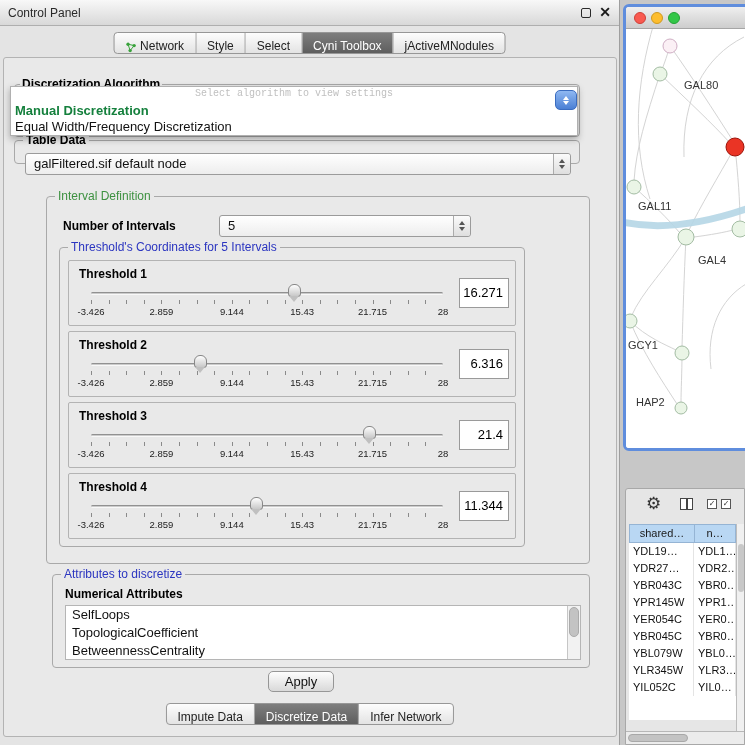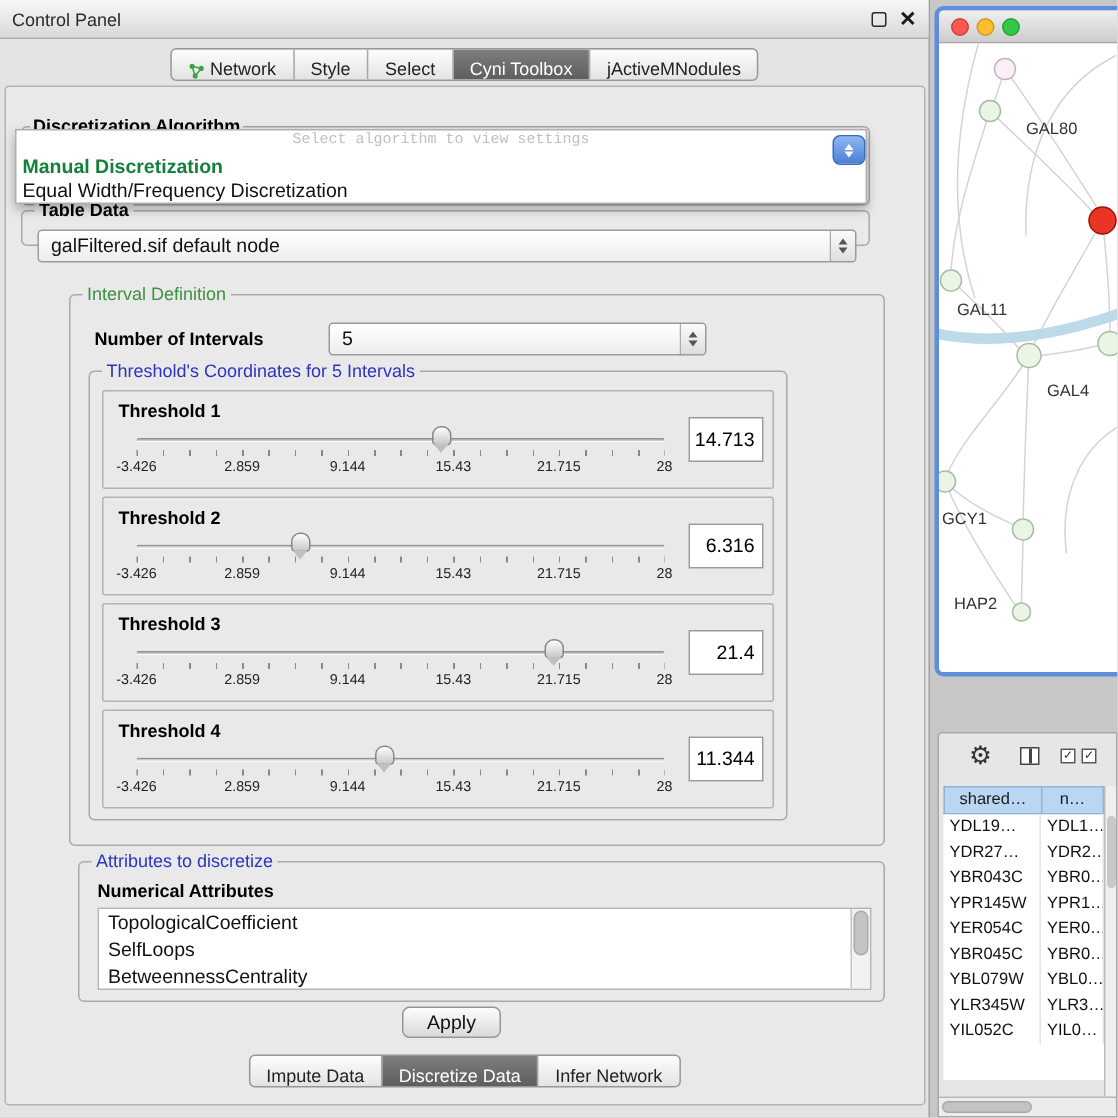--- a/index.html
+++ b/index.html
@@ -202,21 +202,21 @@
       <div class="slider-ticks"></div>
       <div class="slider-ticklabels">
                   <span class="tick-label" style="left: 0%;">-3.426</span>
                   <span class="tick-label" style="left: 20%;">2.859</span>
                   <span class="tick-label" style="left: 40%;">9.144</span>
                   <span class="tick-label" style="left: 60%;">15.43</span>
                   <span class="tick-label" style="left: 80%;">21.715</span>
                   <span class="tick-label" style="left: 100%;">28</span>
                 </div>
     </div>
-    <div class="th-value">14.713</div>
+    <div class="th-value">16.271</div>
   </div>
             <div class="threshold-row">
     <div class="th-name">Threshold 2</div>
     <div class="slider-wrap">
       <div class="slider-track"></div>
       <div class="slider-thumb" style="left: 31%;"></div>
       <div class="slider-ticks"></div>
       <div class="slider-ticklabels">
                   <span class="tick-label" style="left: 0%;">-3.426</span>
                   <span class="tick-label" style="left: 20%;">2.859</span>
@@ -266,22 +266,22 @@
       </div>
     </div>
 
     <div class="groupbox attr-group">
       <span class="group-label blue">Attributes to discretize</span>
       <span class="attr-heading">Numerical Attributes</span>
       <div class="attr-list" id="attr-list">
         <div class="attr-scroll">
           <div class="attr-scroll-thumb"></div>
         </div>
-      <div class="list-item">TopologicalCoefficient</div>
-          <div class="list-item">SelfLoops</div>
+      <div class="list-item">SelfLoops</div>
+          <div class="list-item">TopologicalCoefficient</div>
           <div class="list-item">BetweennessCentrality</div>
         </div>
     </div>
 
     <div class="apply-btn">Apply</div>
 
     <div class="tabbar bottom" id="bottom-tabs">
         <div class="tab">
           <span class="tab-label">Impute Data</span>
         </div>

